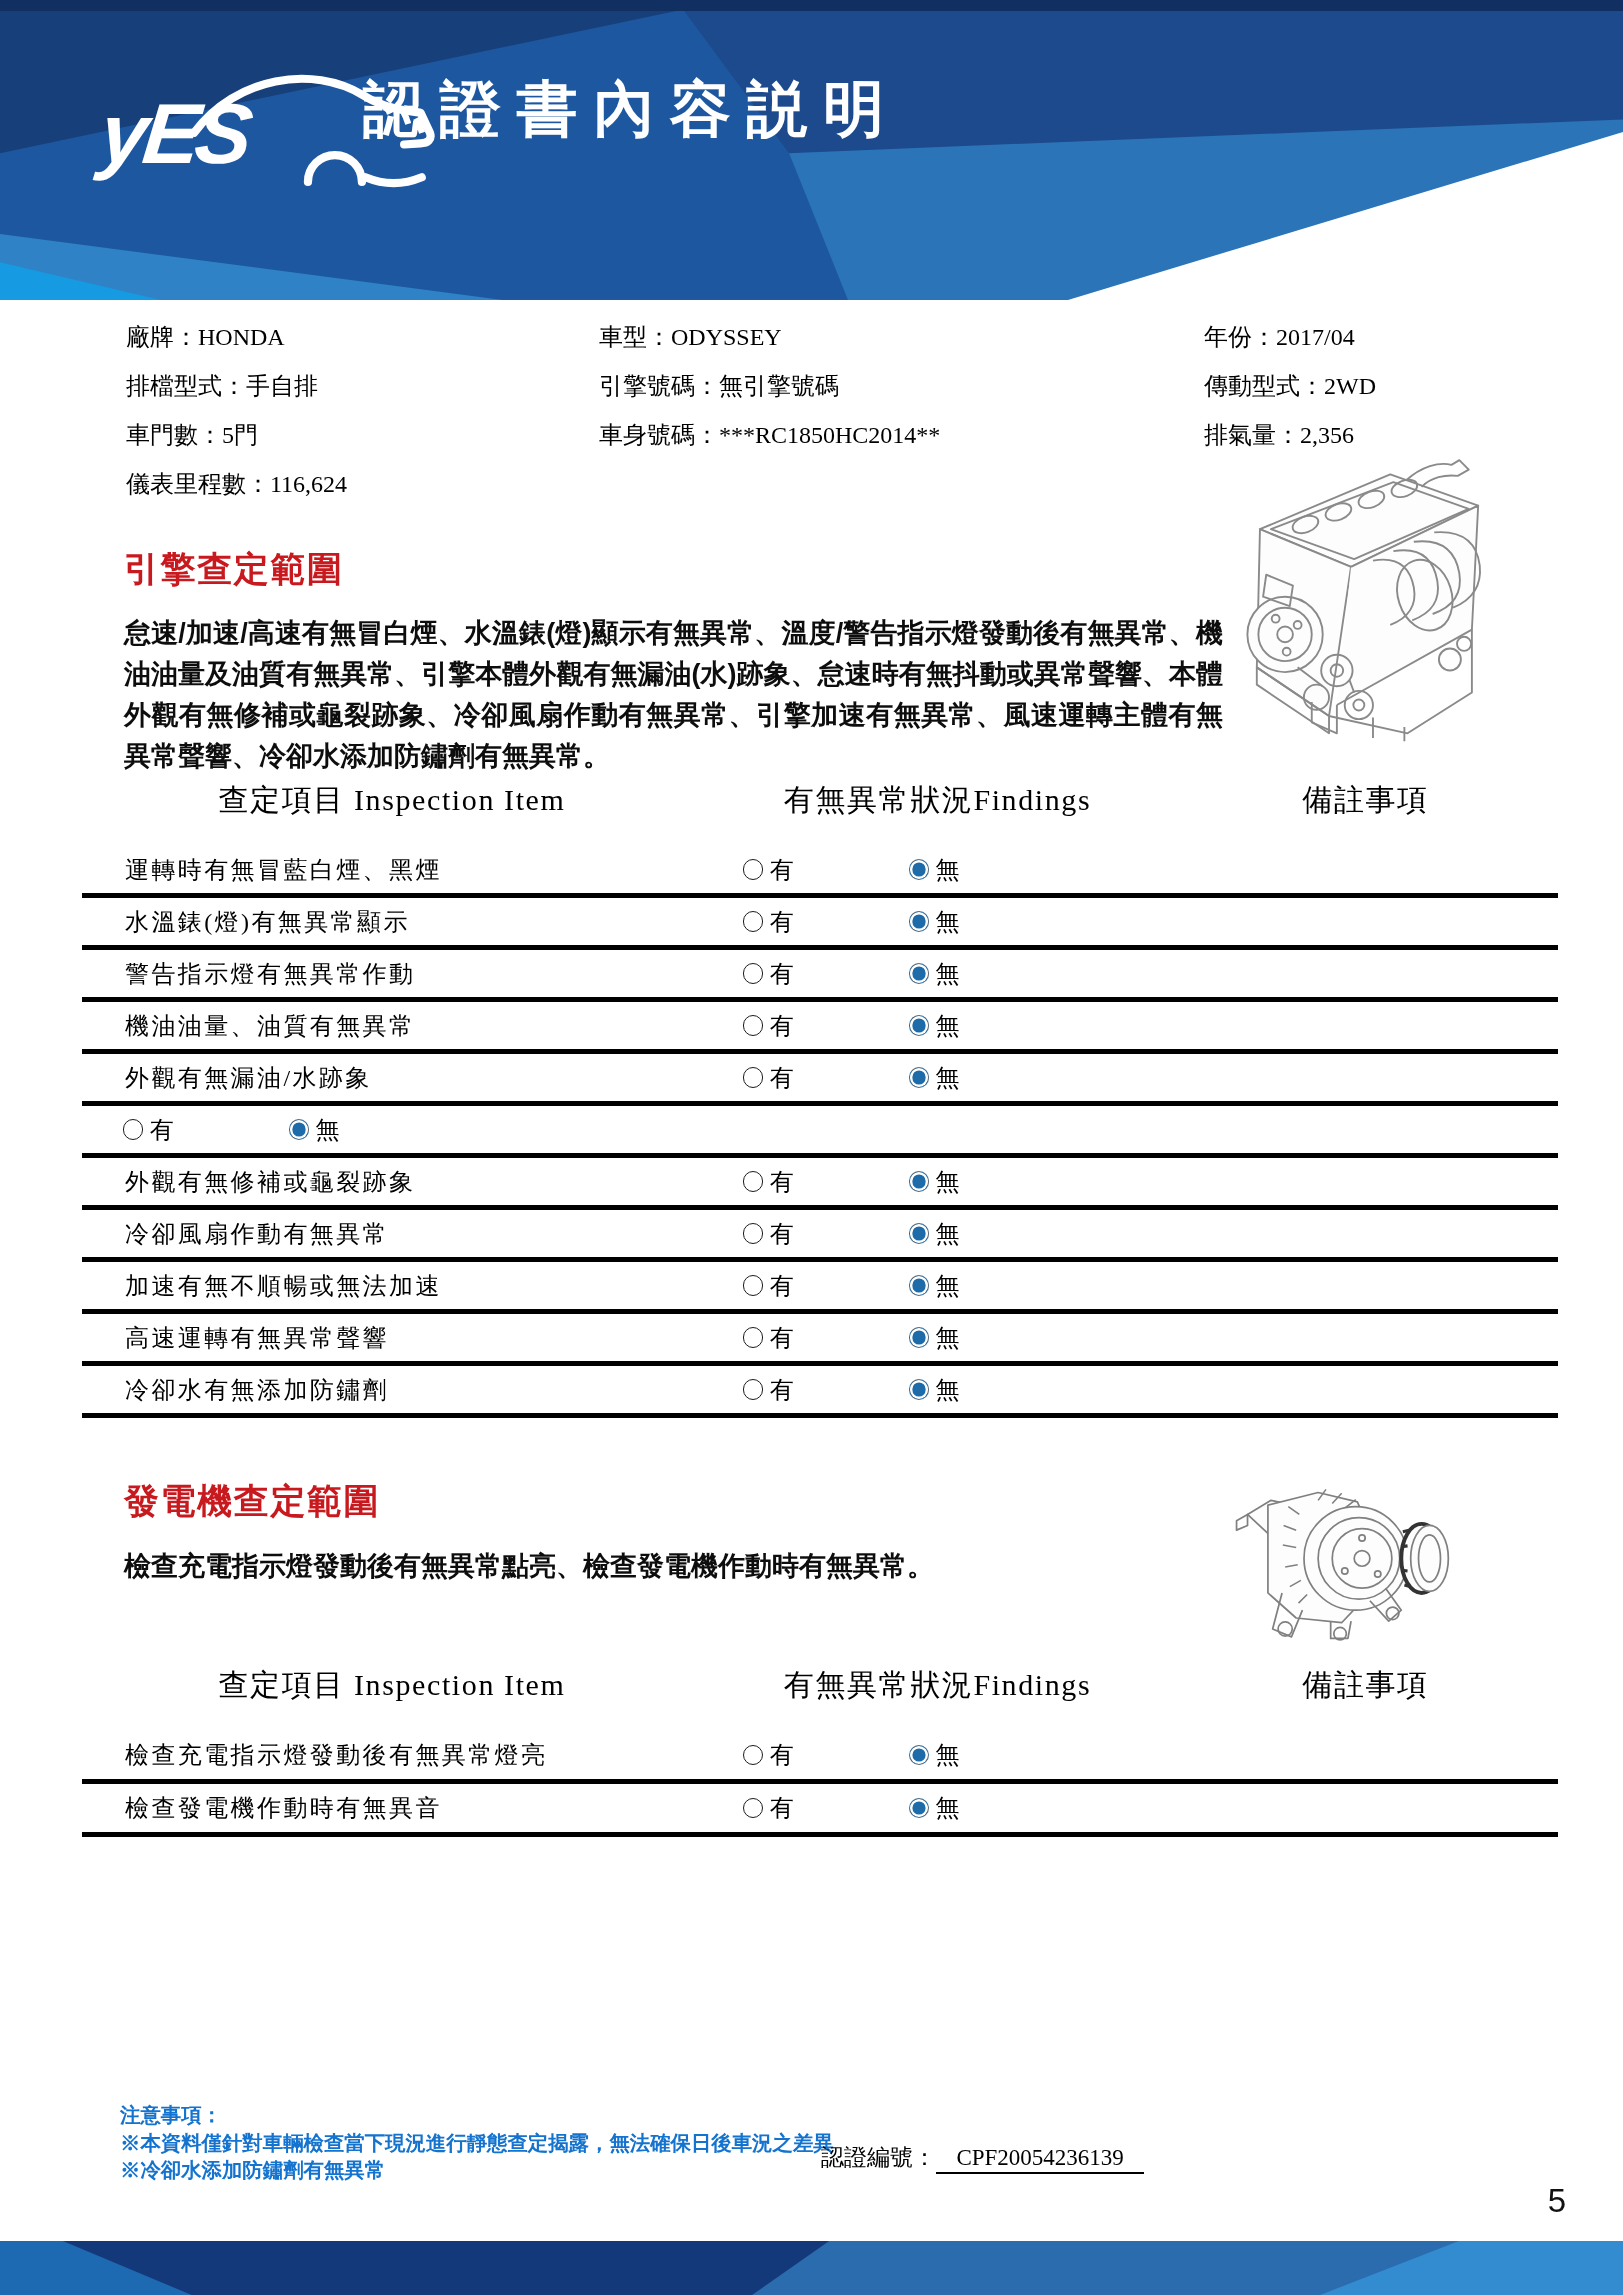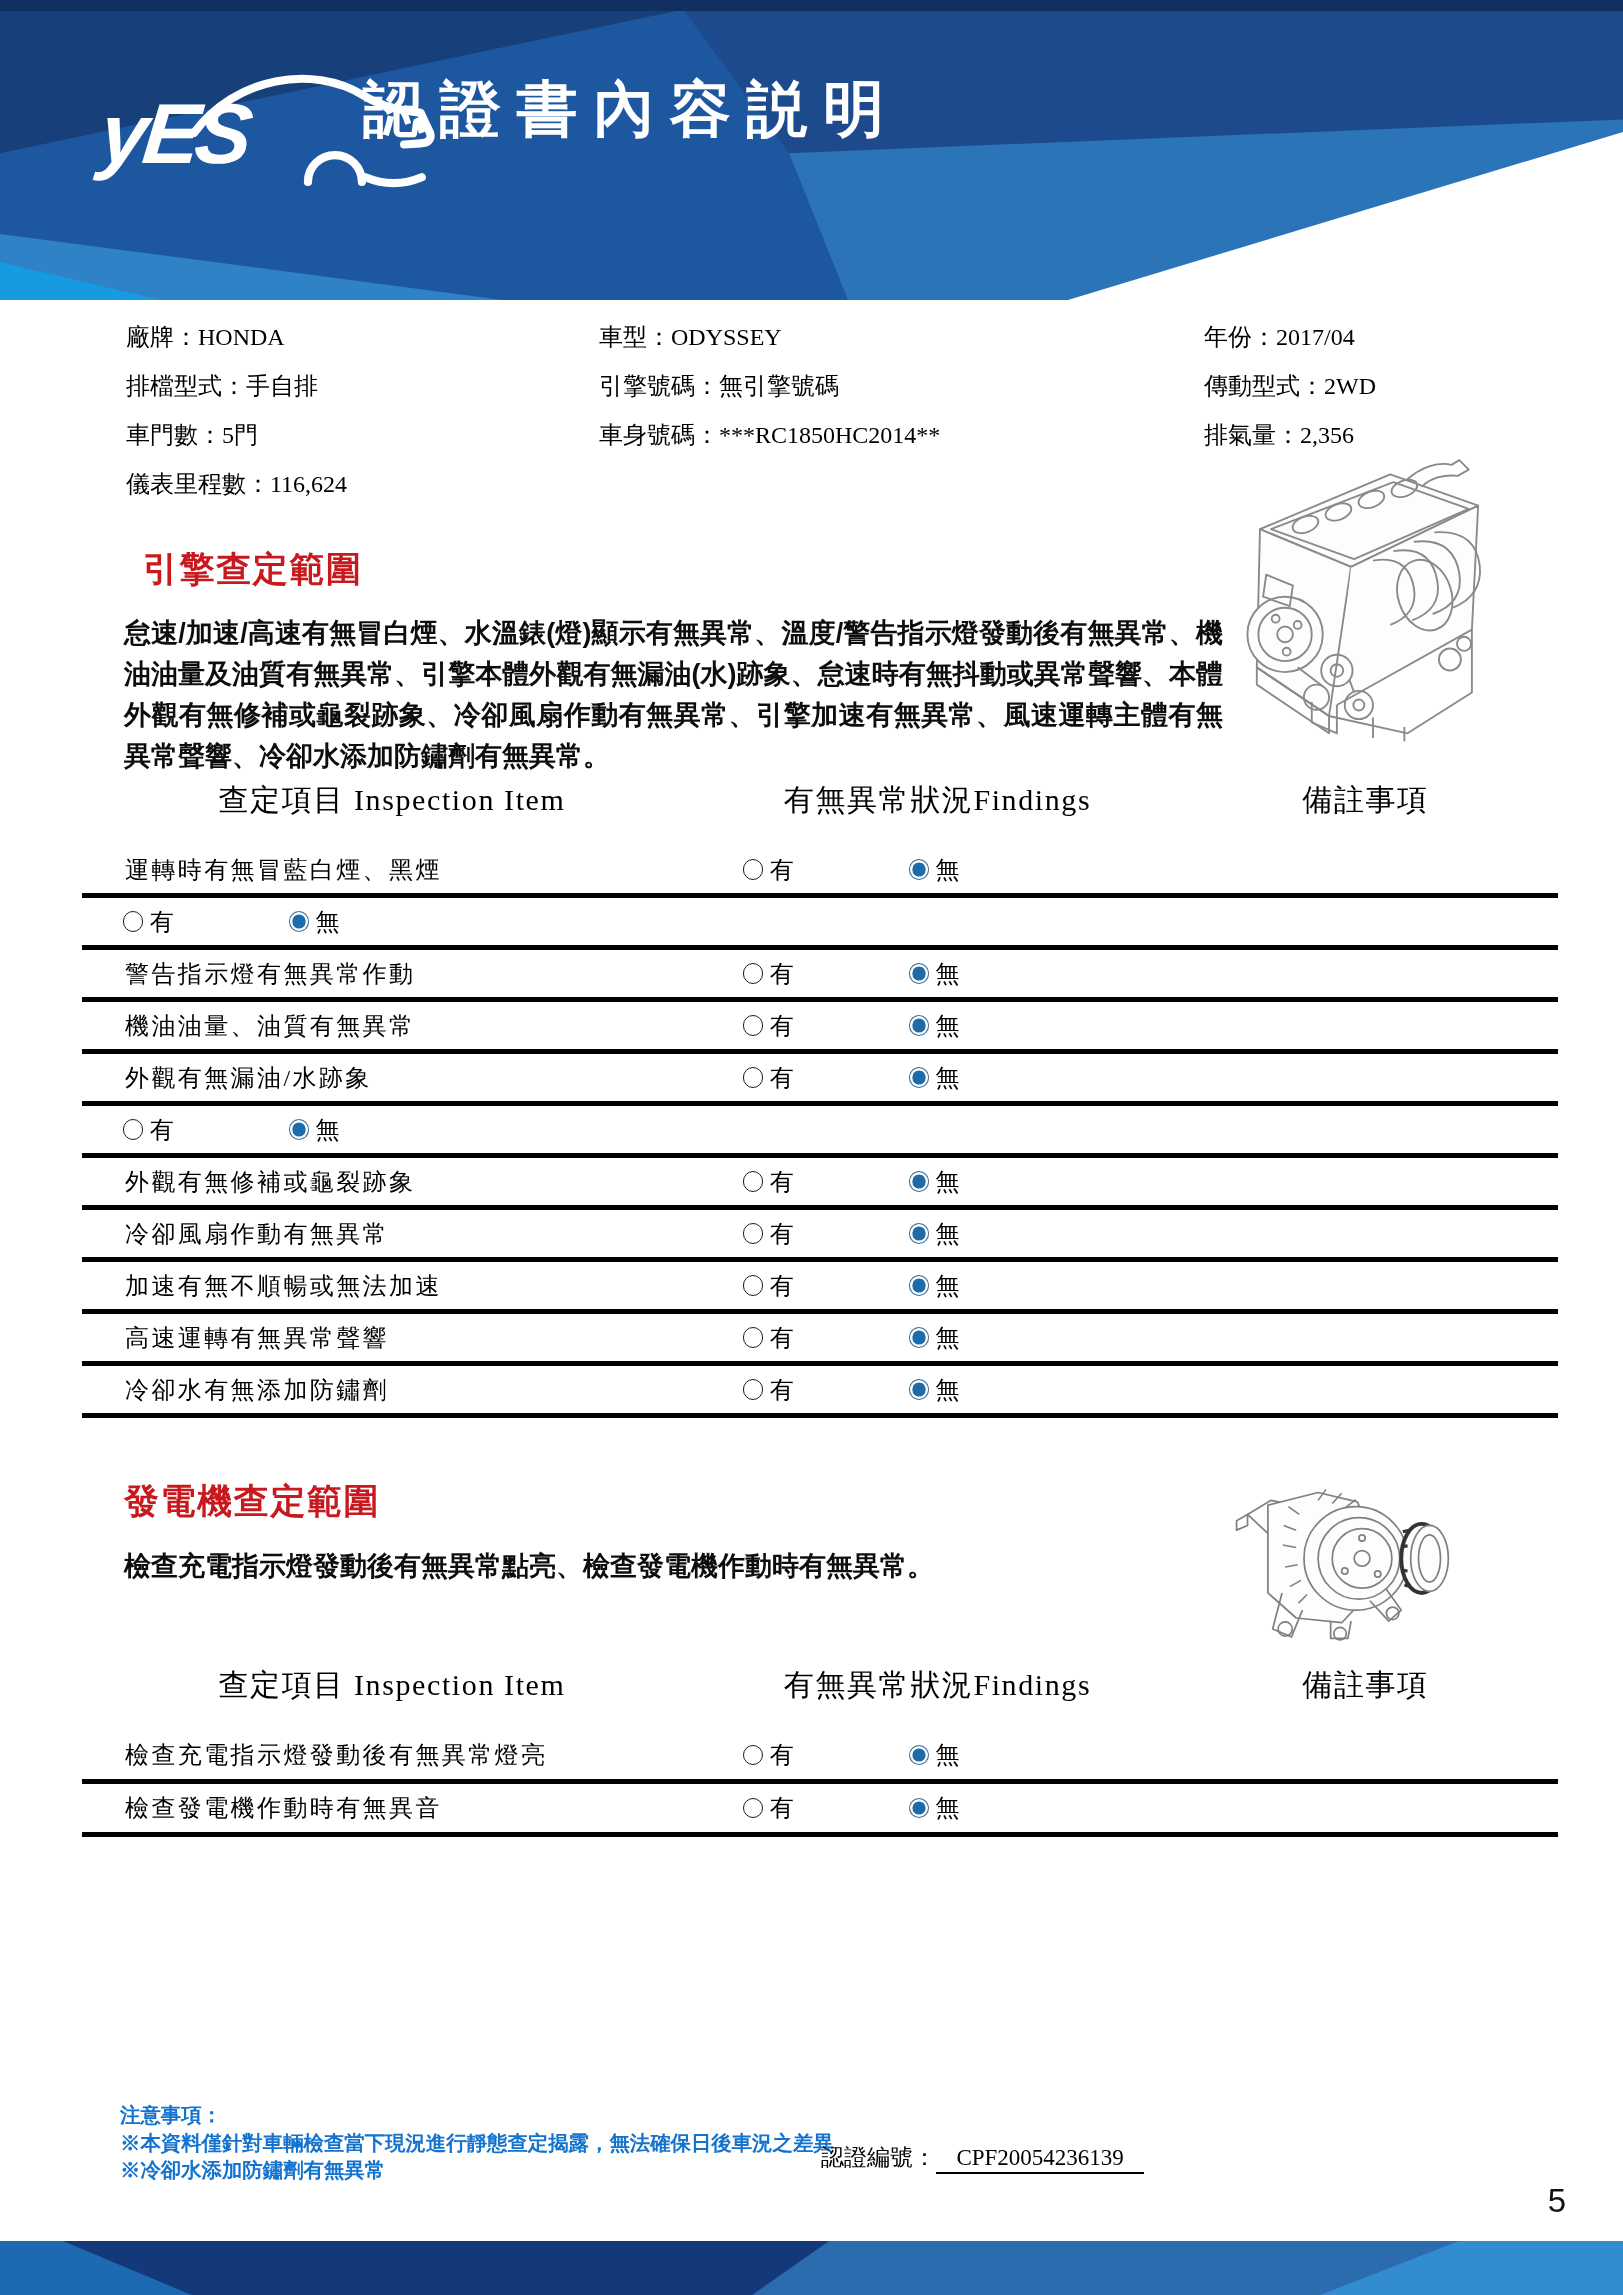--- a/index.html
+++ b/index.html
@@ -20,21 +20,21 @@
 
   
   .vinfo{position:absolute;top:313px;font-size:24px;color:#000;line-height:49px;white-space:nowrap;}
   #vcol1{left:126px;} #vcol2{left:599px;} #vcol3{left:1204px;}
 
   
   .sec-title{position:absolute;left:124px;font-family:"Liberation Sans",sans-serif;
              font-weight:bold;font-size:35px;color:#c8191f;line-height:1;letter-spacing:1.6px;}
   .sec-desc{position:absolute;left:124px;font-family:"Liberation Sans",sans-serif;
             font-weight:bold;font-size:27px;color:#0d0d0d;line-height:41px;text-align:justify;}
-  #engine-title{top:551px;margin-left:19px;}
+  #engine-title{top:551px;}
   #engine-desc{top:613px;width:1099px;}
   #gen-title{top:1483px;}
   #gen-desc{top:1546px;width:1099px;}
 
   .illus{position:absolute;}
   #engine-illus{left:1219px;top:457px;}
   #alt-illus{left:1224px;top:1483px;}
 
   
   .insp-table{position:absolute;left:82px;width:1476px;}
@@ -174,20 +174,21 @@
             <span class="opt-label">有</span>
           </span>
           <span class="opt">
             <span class="radio on"></span>
             <span class="opt-label">無</span>
           </span>
         </div>
         <div class="cell-remark"></div>
       </div>
       <div class="t-row">
+        <div class="cell-item">水溫錶(燈)有無異常顯示</div>
         <div class="cell-find">
           <span class="opt">
             <span class="radio off"></span>
             <span class="opt-label">有</span>
           </span>
           <span class="opt">
             <span class="radio on"></span>
             <span class="opt-label">無</span>
           </span>
         </div>

